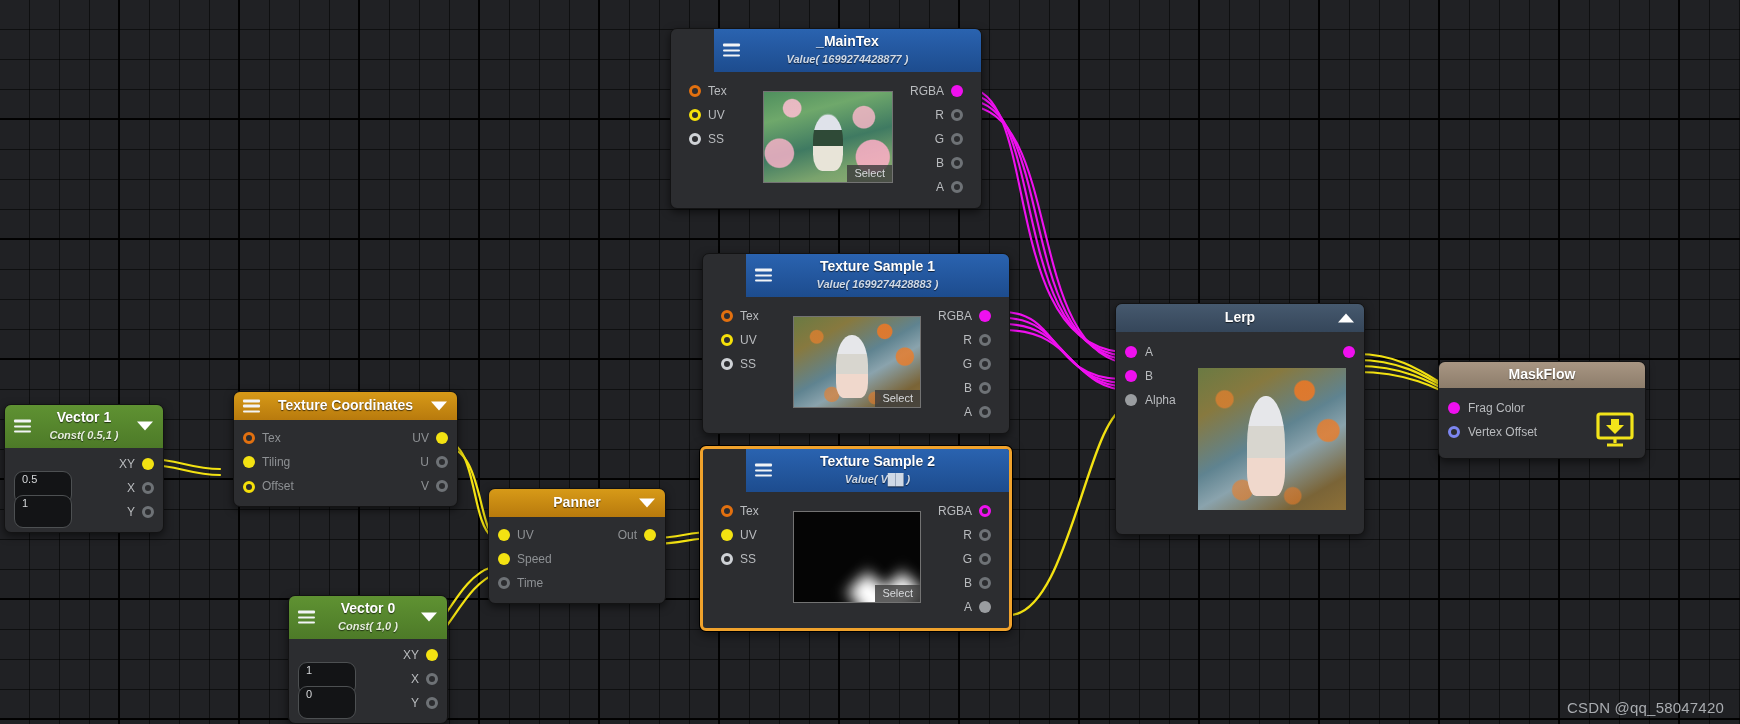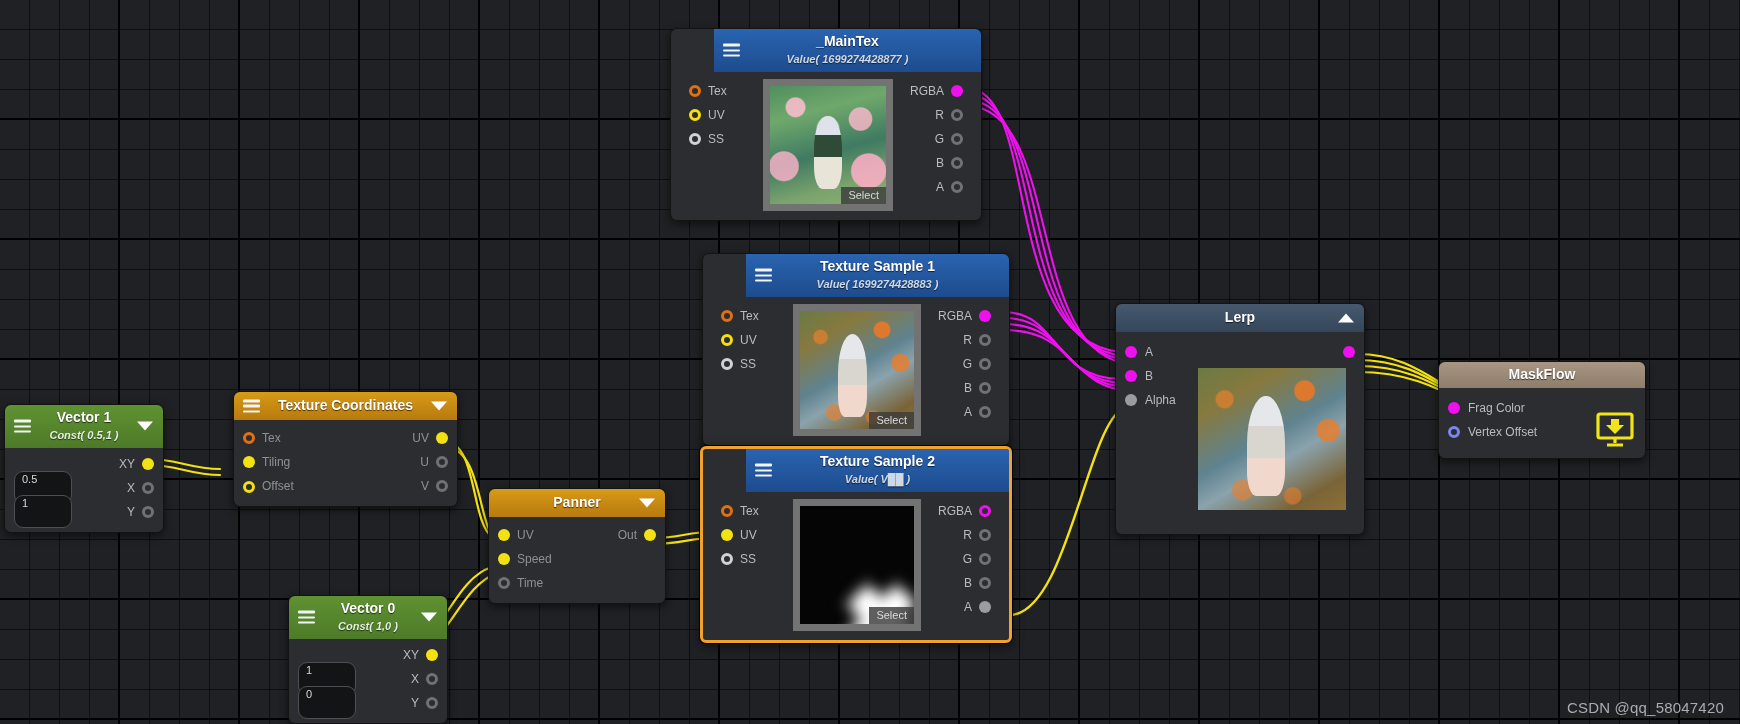--- a/index.html
+++ b/index.html
@@ -102,22 +102,22 @@
   .dot.fill-yellow{ background:#f3e212; }
   .dot.fill-magenta{ background:#ef10ef; }
   .dot.fill-gray{ background:#9a9da0; }
 
   
   .tex-node-body{ display:flex; padding:7px 9px 9px 9px; }
   .tex-col{ display:flex; flex-direction:column; }
   .tex-col.left{ width:76px; }
   .tex-col.right{ flex:1; align-items:flex-end; }
   .tex-preview{
-    position:relative; width:132px; height:132px;
-    border:7px solid #737373; margin:0 8px;
+    position:relative; width:132px; height:92px;
+    border:1px solid #737373; margin:12px 8px;
     overflow:hidden; background:#111;
   }
   .select-chip{
     position:absolute; right:0; bottom:0;
     background:rgba(60,60,60,.82);
     color:#d8dadd; font-size:11px;
     padding:2px 7px 3px 7px;
   }
 
   

